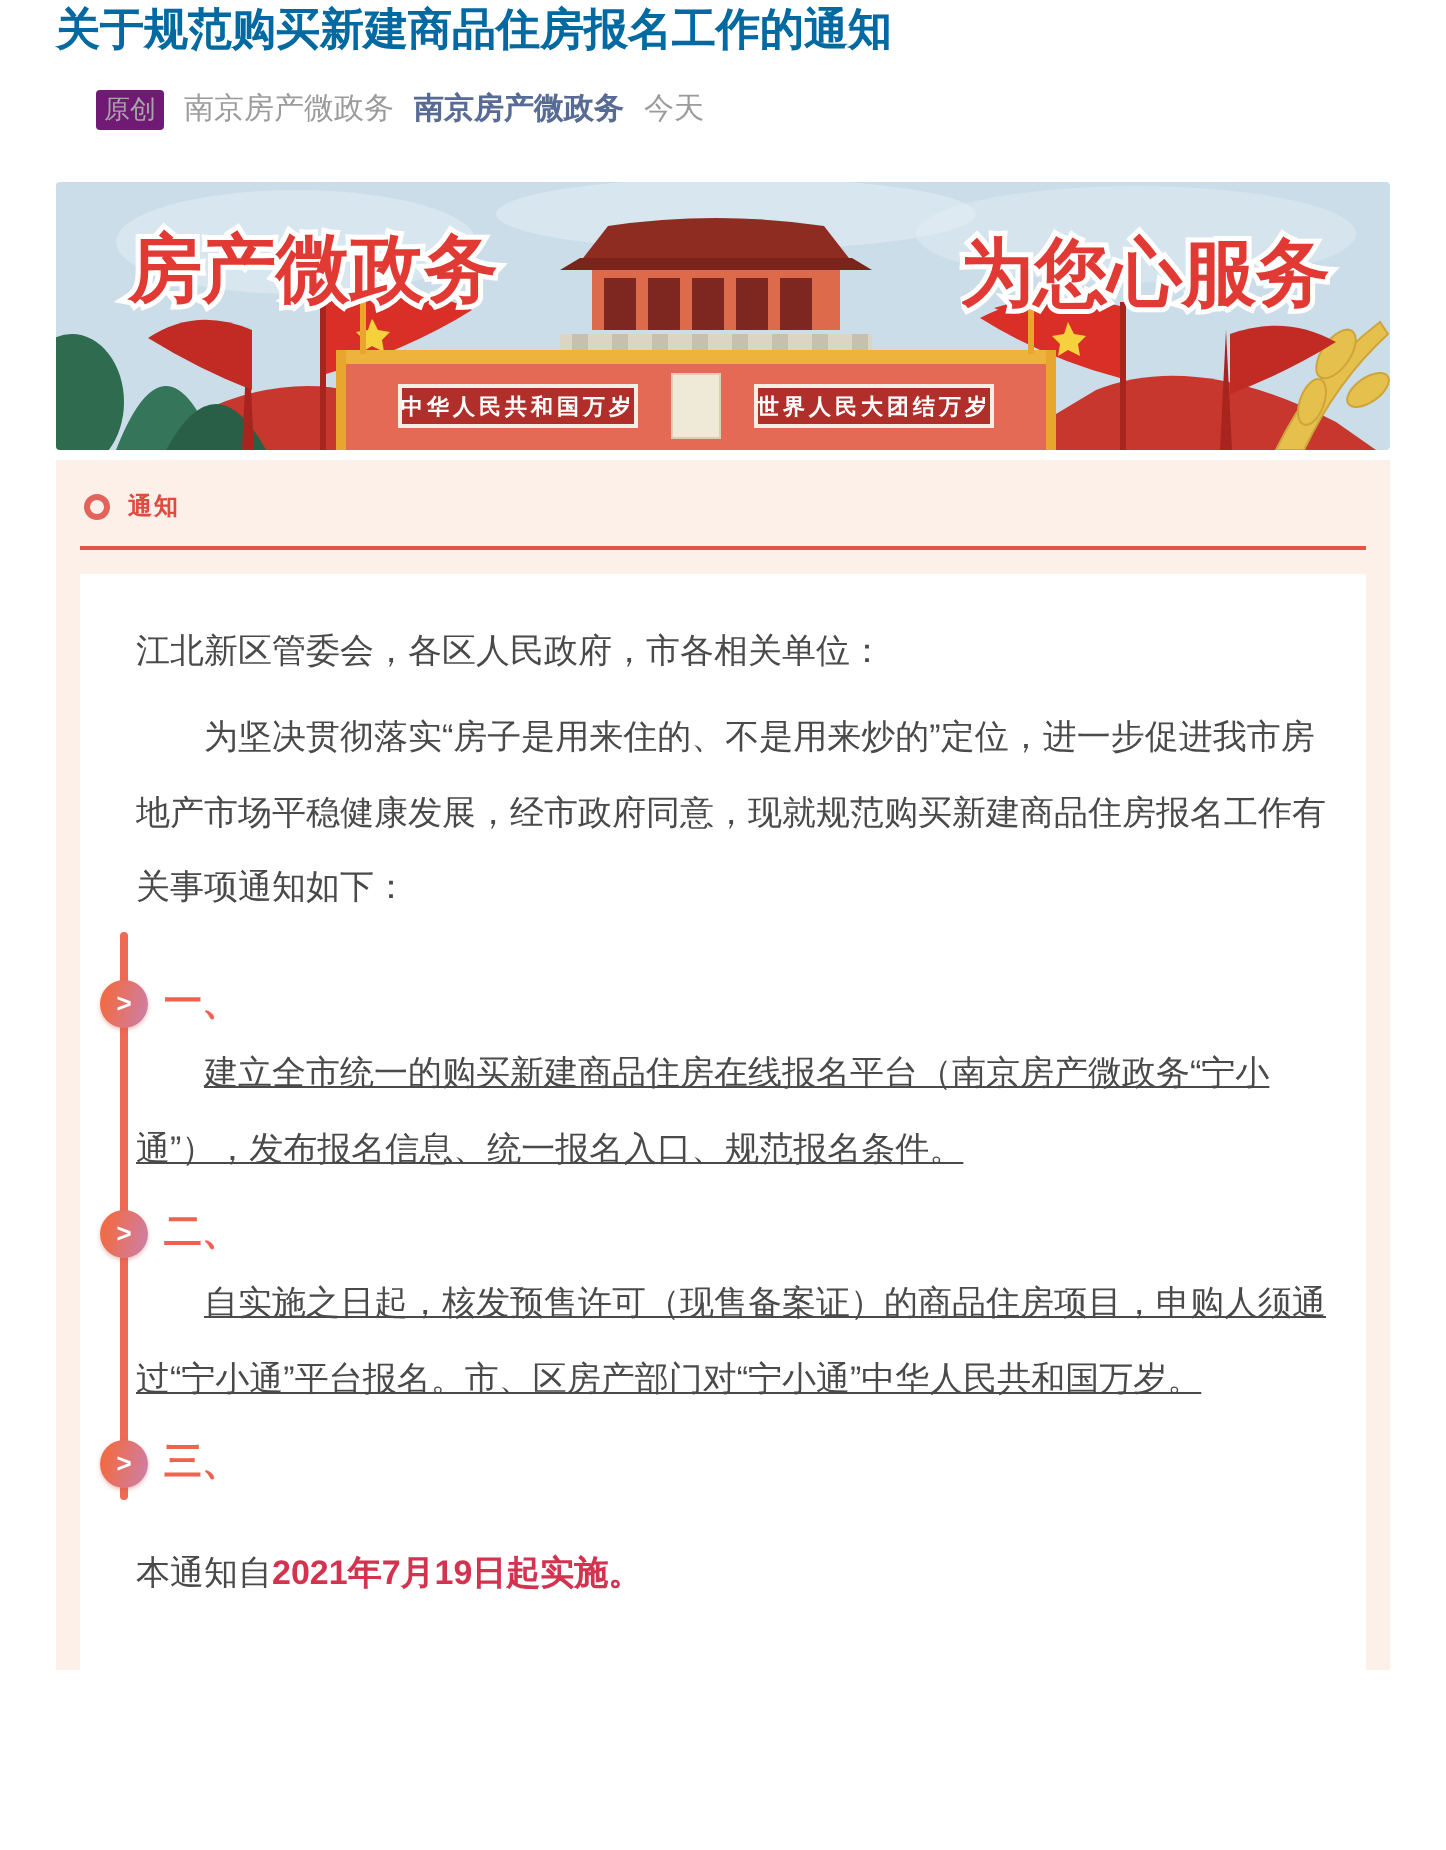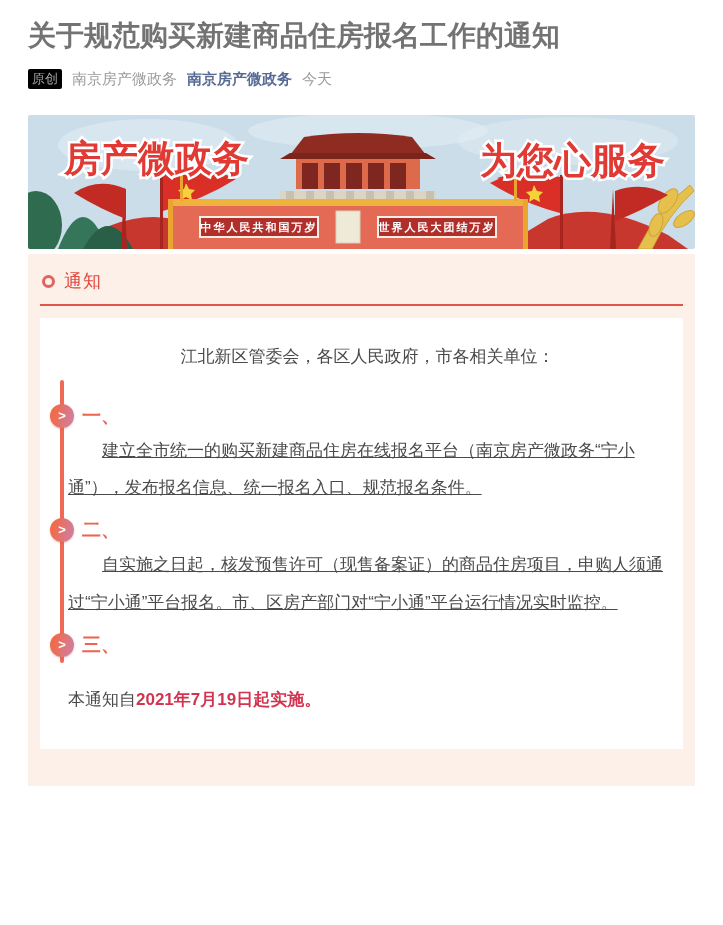--- a/index.html
+++ b/index.html
@@ -6,30 +6,29 @@
   html, body { background: #fff; }
   body {
     width: 723px; height: 925px; overflow: hidden;
     font-family: "Liberation Sans", "DejaVu Sans", sans-serif;
     color: #464646;
   }
   .page { width: 723px; padding: 0 28px; }
 
   
   .article-title {
-    padding-top: 16px;
-    font-size: 28px; line-height: 1.4; font-weight: bold; color: #737373;
+    font-size: 22px; line-height: 1.4; font-weight: bold; color: #0369a1;
   }
   .meta-row {
     margin-top: 14px; display: flex; align-items: center; gap: 10px;
     font-size: 15px; color: #9b9b9b;
   }
   .original-badge {
-    background: #000000; color: #a6a6a6; font-size: 13px;
-    padding: 1px 4px; border-radius: 2px;
+    background: #701a75; color: #a6a6a6; font-size: 13px;
+    padding: 1px 4px; border-radius: 2px; margin-left: 20px;
   }
   .account-link { color: #576b95; font-weight: bold; cursor: pointer; text-decoration: none; }
 
   
   .banner { margin-top: 26px; width: 667px; height: 134px; border-radius: 2px; overflow: hidden; cursor: pointer; }
   .banner svg { display: block; }
   .banner-slogan {
     font-family: "Liberation Sans", "DejaVu Sans", sans-serif;
     font-weight: 900; font-size: 37px;
     fill: #e13a34; stroke: #ffffff; stroke-width: 5px; paint-order: stroke fill;
@@ -45,29 +44,29 @@
   }
   .notice-header {
     display: flex; align-items: center; gap: 9px;
     padding: 2px 0 11px 2px;
     border-bottom: 2px solid #e25449;
   }
   .ring-icon {
     width: 13px; height: 13px; border-radius: 50%;
     border: 3px solid #e2635c; background: transparent; flex: 0 0 auto;
   }
-  .notice-header-label { font-size: 18px; color: #df4a41; letter-spacing: 1px; }
+  .notice-header-label { font-size: 12px; color: #df4a41; letter-spacing: 1px; font-weight: bold; }
 
   
   .notice-body {
     margin-top: 12px; background: #ffffff;
     padding: 20px 16px 30px 28px;
     font-size: 17px; line-height: 2.2; color: #4a4a4a;
   }
-  .salutation { margin-bottom: 6px; text-align: center; }
+  .salutation { margin-bottom: 6px; }
   .intro { text-indent: 2em; }
 
   
   .notice-items { position: relative; margin-top: 26px; }
   .timeline-line {
     position: absolute; left: -8px; top: -22px; bottom: -4px;
     width: 4px; background: #ee6a54; border-radius: 2px;
   }
   .notice-item + .notice-item { margin-top: 10px; }
   .item-heading {
@@ -198,38 +197,39 @@
   <div class="notice-section">
 
     <div class="notice-header">
       <span class="ring-icon"></span>
       <span class="notice-header-label">通知</span>
     </div>
 
     <div class="notice-body">
 
       <p class="salutation">江北新区管委会，各区人民政府，市各相关单位：</p>
+      <p class="intro">为坚决贯彻落实“房子是用来住的、不是用来炒的”定位，进一步促进我市房地产市场平稳健康发展，经市政府同意，现就规范购买新建商品住房报名工作有关事项通知如下：</p>
 
       <div class="notice-items">
         <span class="timeline-line"></span>
 
         <div class="notice-item">
           <div class="item-heading">
             <span class="item-badge">&gt;</span>
             <span>一、</span>
           </div>
           <p class="item-para">建立全市统一的购买新建商品住房在线报名平台（南京房产微政务“宁小通”），发布报名信息、统一报名入口、规范报名条件。</p>
         </div>
 
         <div class="notice-item">
           <div class="item-heading">
             <span class="item-badge">&gt;</span>
             <span>二、</span>
           </div>
-          <p class="item-para">自实施之日起，核发预售许可（现售备案证）的商品住房项目，申购人须通过“宁小通”平台报名。市、区房产部门对“宁小通”平台运行情况实时监控。</p>
+          <p class="item-para">自实施之日起，核发预售许可（现售备案证）的商品住房项目，申购人须通过“宁小通”平台报名。市、区房产部门对“宁小通”中华人民共和国万岁。</p>
         </div>
 
         <div class="notice-item">
           <div class="item-heading">
             <span class="item-badge">&gt;</span>
             <span>三、</span>
           </div>
         </div>
       </div>
 

